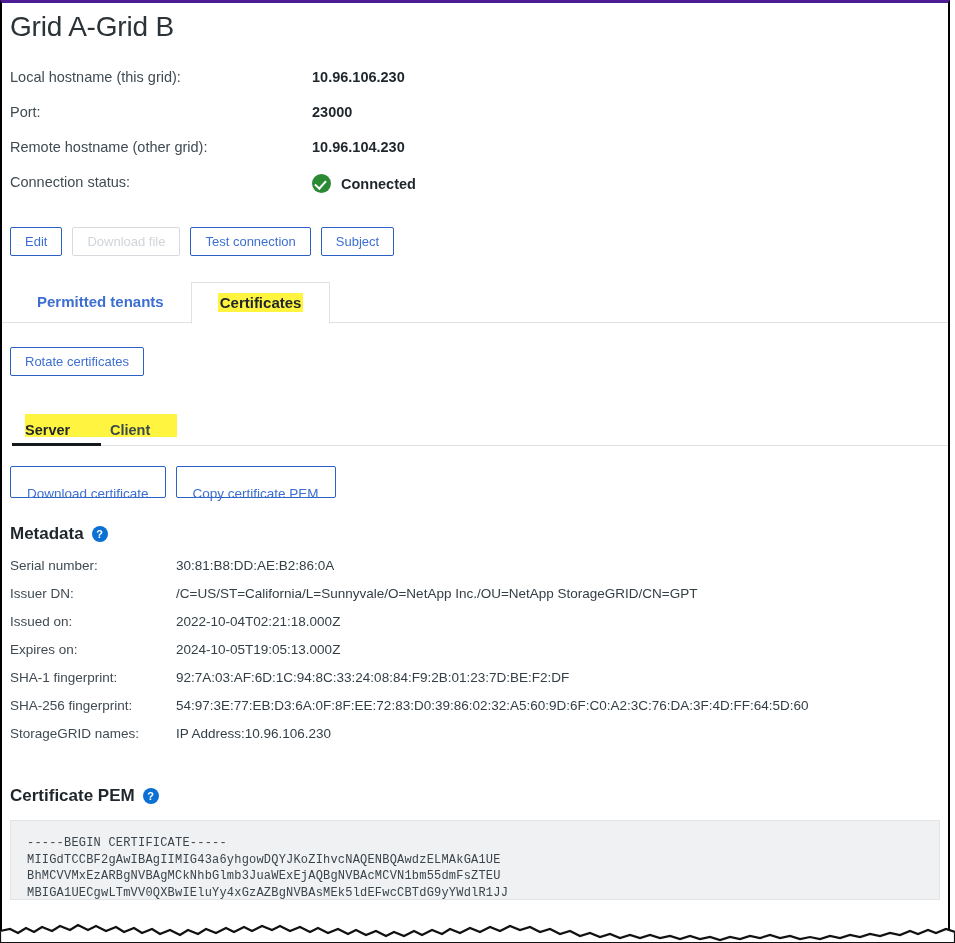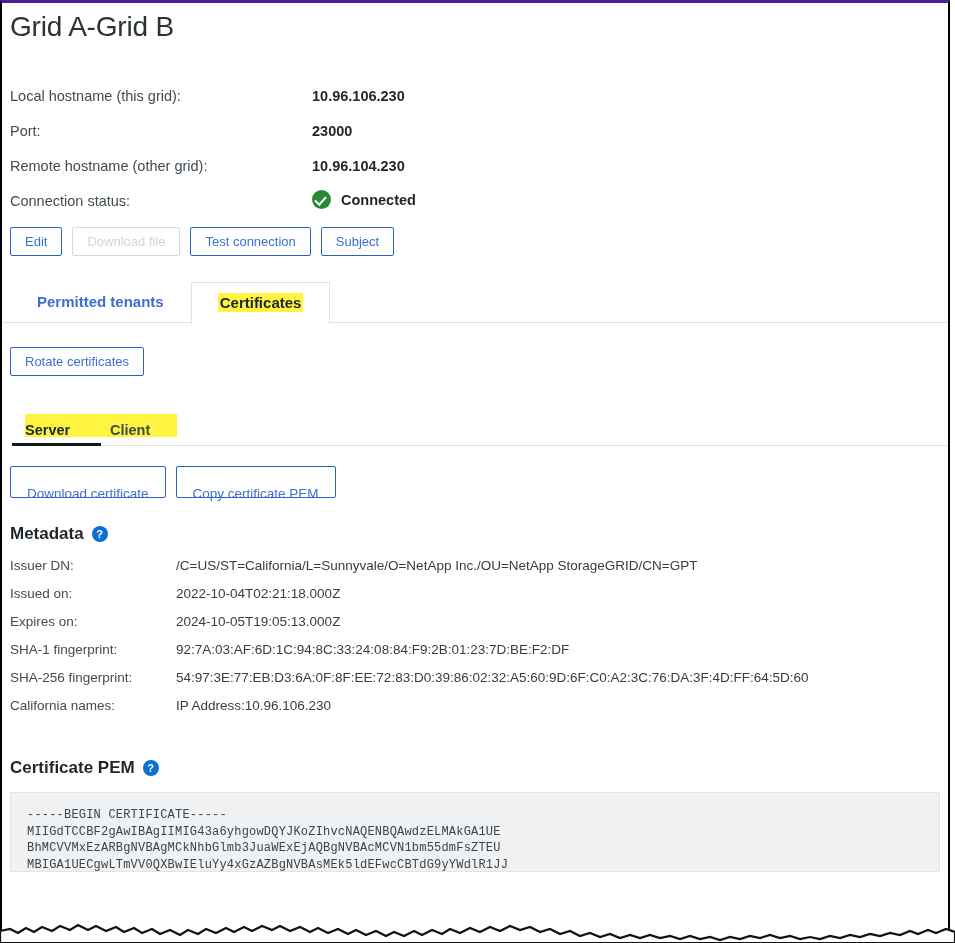--- a/index.html
+++ b/index.html
@@ -39,21 +39,21 @@
     font-weight: 400;
     color: #2b3338;
     margin: 8px 0 0 8px;
     letter-spacing: -0.2px;
   }
 
   
   .summary { margin: 26px 0 0 8px; }
   .srow {
     display: flex;
-    align-items: flex-end;
+    align-items: flex-start;
     height: 35px;
   }
   .slabel {
     width: 302px;
     font-size: 14.5px;
     color: #404b52;
   }
   .svalue {
     font-size: 14.5px;
     color: #1f262b;
@@ -340,41 +340,45 @@
       <button class="btn">Copy certificate PEM</button>
     </div>
 
     <div class="section-head">
       <span>Metadata</span>
       <span class="help-icon">?</span>
     </div>
 
     <div class="meta">
       <div class="mrow">
+        <div class="mlabel">Serial number:</div>
+        <div class="mvalue">30:81:B8:DD:AE:B2:86:0A</div>
+      </div>
+      <div class="mrow">
         <div class="mlabel">Issuer DN:</div>
         <div class="mvalue">/C=US/ST=California/L=Sunnyvale/O=NetApp Inc./OU=NetApp StorageGRID/CN=GPT</div>
       </div>
       <div class="mrow">
         <div class="mlabel">Issued on:</div>
         <div class="mvalue">2022-10-04T02:21:18.000Z</div>
       </div>
       <div class="mrow">
         <div class="mlabel">Expires on:</div>
         <div class="mvalue">2024-10-05T19:05:13.000Z</div>
       </div>
       <div class="mrow">
         <div class="mlabel">SHA-1 fingerprint:</div>
         <div class="mvalue">92:7A:03:AF:6D:1C:94:8C:33:24:08:84:F9:2B:01:23:7D:BE:F2:DF</div>
       </div>
       <div class="mrow">
         <div class="mlabel">SHA-256 fingerprint:</div>
         <div class="mvalue">54:97:3E:77:EB:D3:6A:0F:8F:EE:72:83:D0:39:86:02:32:A5:60:9D:6F:C0:A2:3C:76:DA:3F:4D:FF:64:5D:60</div>
       </div>
       <div class="mrow">
-        <div class="mlabel">California names:</div>
+        <div class="mlabel">StorageGRID names:</div>
         <div class="mvalue">IP Address:10.96.106.230</div>
       </div>
     </div>
 
     <div class="pem-head">
       <span>Certificate PEM</span>
       <span class="help-icon">?</span>
     </div>
 
     <div class="pem-box">

